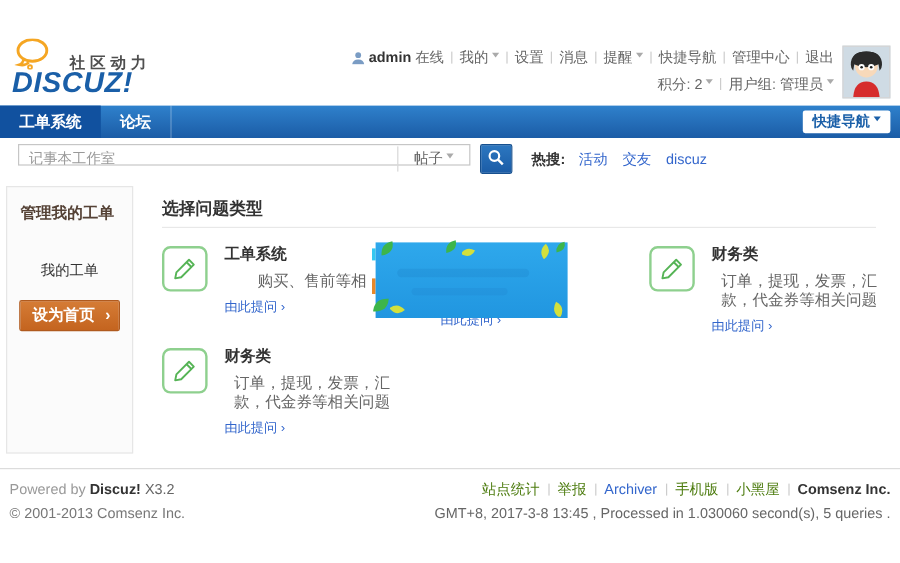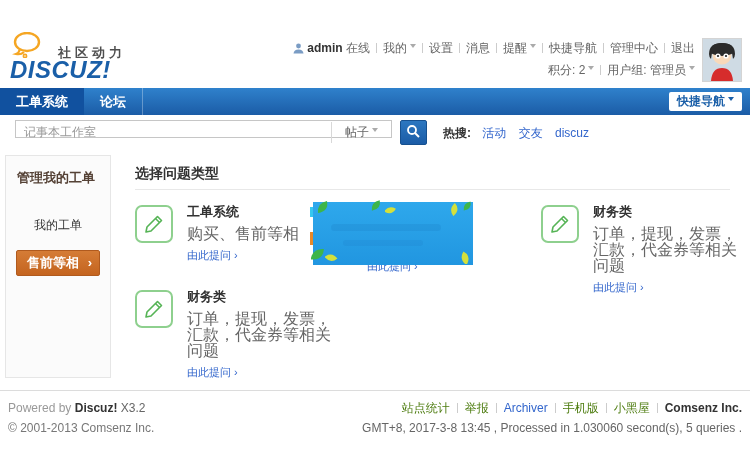--- a/index.html
+++ b/index.html
@@ -69,21 +69,21 @@
 
   .main { position:absolute; left:120px; top:155px; width:625px; height:225px; background:#fff; }
   .main-title { position:absolute; left:15px; top:10px; font-size:14px; font-weight:bold; color:#333; }
   .main-divider { position:absolute; left:15px; right:15px; top:34px; border-top:1px solid #e8e8e8; }
 
   .cat { position:absolute; width:200px; }
   .cat-icon { position:absolute; left:0; top:2px; width:38px; height:38px; border:2px solid #8ed08e; border-radius:7px; background:#fff; }
   .cat-icon svg { position:absolute; left:6px; top:6px; }
   .cat-body { position:absolute; left:52px; top:0; width:148px; }
   .cat-title { font-size:13px; font-weight:bold; color:#333; line-height:18px; }
-  .cat-desc { margin-top:5px; font-size:16px; color:#666; line-height:16px; width:146px; }
+  .cat-desc { margin-top:5px; font-size:13px; color:#666; line-height:16px; width:146px;text-align:center; }
   .ask-link { display:inline-block; margin-top:6px; font-size:11px; color:#36c; }
   .ask-link::after { content:" ›"; color:#36c; }
   .ask-link.floating { position:absolute; margin:0; }
 
   
   .cover { position:absolute; left:313px; top:202px; width:160px; height:63px;
     background:linear-gradient(180deg,#2ea8ec,#2196e0); overflow:visible; }
   .cover .blur1 { position:absolute; left:18px; top:22px; width:110px; height:7px; border-radius:4px; background:rgba(10,80,150,.10); }
   .cover .blur2 { position:absolute; left:30px; top:38px; width:80px; height:6px; border-radius:4px; background:rgba(10,80,150,.08); }
   .frag-cyan { position:absolute; left:310px; top:207px; width:3px; height:10px; background:#35c8f0; }
@@ -173,21 +173,21 @@
       <b>热搜:</b>
       <a>活动</a>
       <a>交友</a>
       <a>discuz</a>
     </div>
   </div>
 
   <div class="sidebar">
     <div class="sidebar-title">管理我的工单</div>
     <a class="sidebar-item">我的工单</a>
-    <div class="submit-btn"><span>售前等相</span></div>
+    <div class="submit-btn"><span>设为首页</span></div>
   </div>
 
   <div class="main">
     <div class="main-title">选择问题类型</div>
     <div class="main-divider"></div>
   </div>
 
   <div class="cat" style="left:135px; top:203px;">
     <div class="cat-icon">
       <svg width="22" height="22" viewBox="0 0 22 22">

